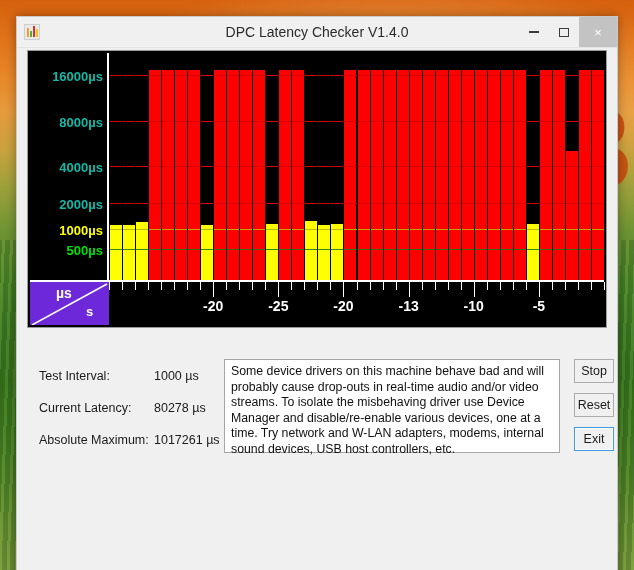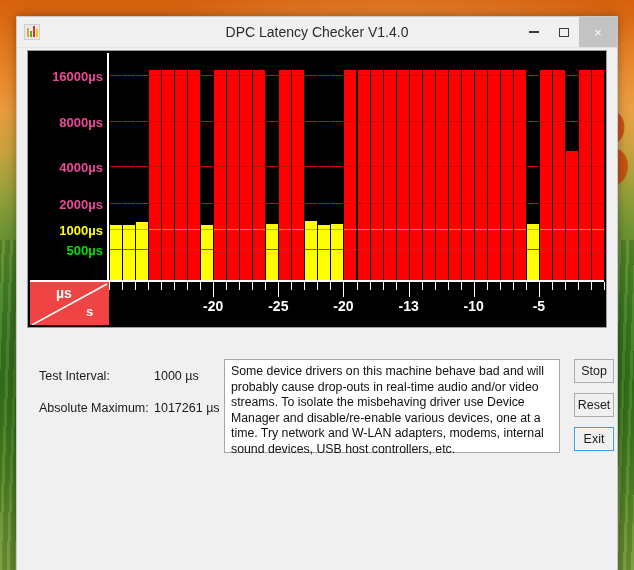--- a/index.html
+++ b/index.html
@@ -201,21 +201,21 @@
   }
   .ylabel {
     position: absolute;
     right: 4px;
     font-size: 13px;
     font-weight: bold;
     white-space: nowrap;
     transform: translateY(-50%);
     font-family: "Liberation Sans", sans-serif;
   }
-  .ylabel.red   { color: #ec4899; margin-left: 33px; }
+  .ylabel.red   { color: #14b8a6; margin-left: 33px; }
   .ylabel.yellow{ color: #ffff00; }
   .ylabel.green { color: #00e000; }
 
   
   #xaxis {
     position: absolute;
     left: 80px;
     right: 1px;
     bottom: 1px;
     height: 45px;
@@ -239,21 +239,21 @@
     color: #ffffff;
     transform: translateX(-50%);
   }
   
   #corner {
     position: absolute;
     left: 1px;
     bottom: 1px;
     width: 79px;
     height: 45px;
-    background: #ef4444;
+    background: #6d28d9;
     border-top: 2px solid #ffffff;
     box-sizing: border-box;
     overflow: hidden;
   }
   #corner svg { position: absolute; left:0; top:0; }
   #corner .u-top {
     position: absolute;
     left: 26px; top: 3px;
     color: #fff; font-size: 14px; font-weight: bold;
   }
@@ -647,20 +647,24 @@
   </div>
 
   <div id="infopanel">
 
     <div id="stats">
       <div class="stat-row">
         <span class="stat-label">Test Interval:</span>
         <span class="stat-value">1000 µs</span>
       </div>
       <div class="stat-row">
+        <span class="stat-label">Current Latency:</span>
+        <span class="stat-value">80278 µs</span>
+      </div>
+      <div class="stat-row">
         <span class="stat-label">Absolute Maximum:</span>
         <span class="stat-value">1017261 µs</span>
       </div>
     </div>
 
     <div id="buttons">
       <button class="ui-btn">Stop</button>
       <button class="ui-btn">Reset</button>
       <button class="ui-btn focused">Exit</button>
     </div>

